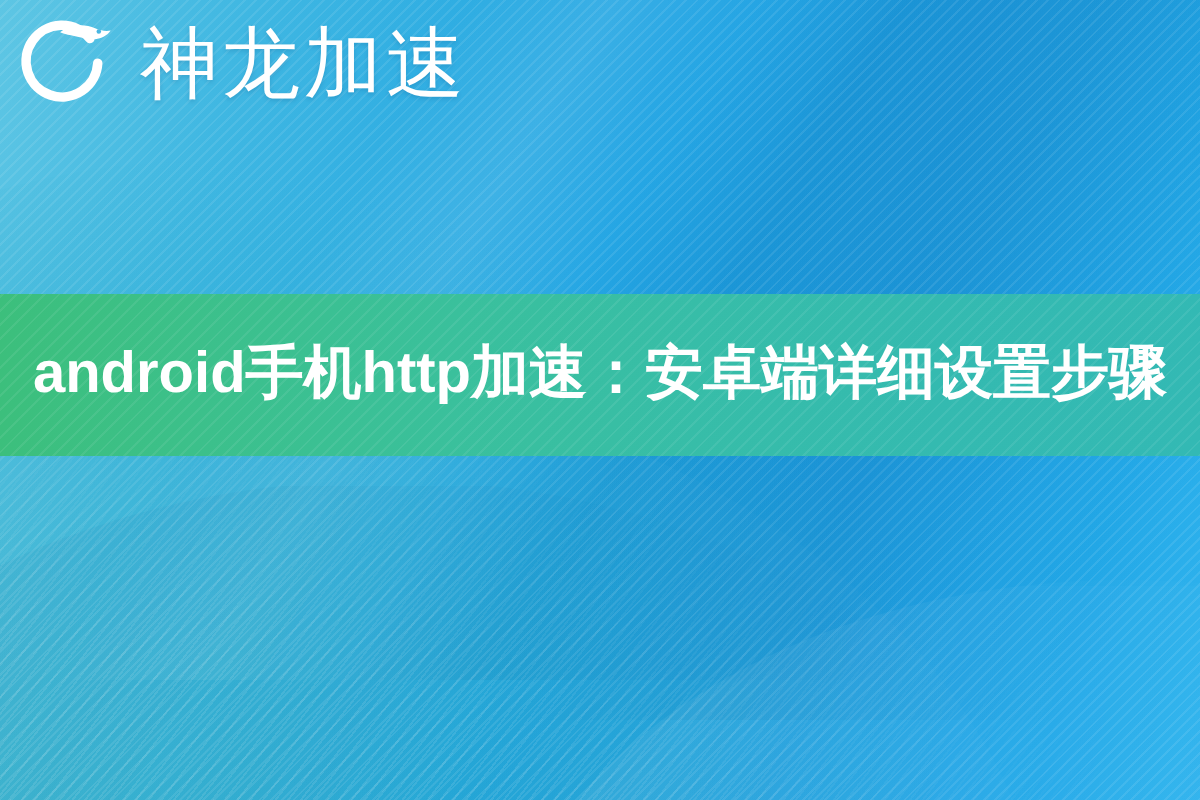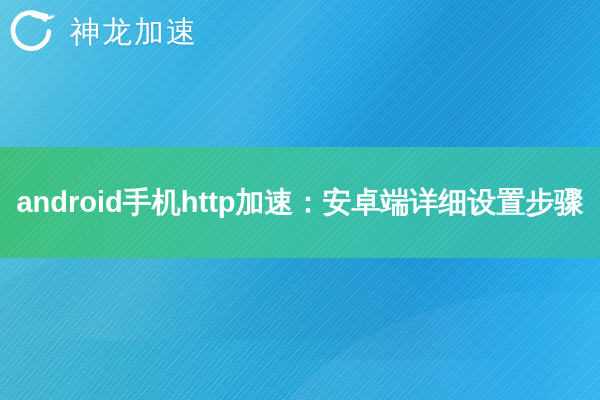--- a/index.html
+++ b/index.html
@@ -143,35 +143,35 @@
     gap: 8px;
     z-index: 5;
   }
   .logo-mark {
     width: 56px;
     height: 56px;
     flex: 0 0 auto;
   }
   .logo-text {
     color: #ffffff;
-    font-size: 30px;
+    font-size: 39px;
     line-height: 1;
     letter-spacing: 2px;
     font-weight: 400;
     white-space: nowrap;
     text-shadow: 0 1px 2px rgba(0,60,110,0.18);
   }
 
   
   .title-band {
     position: absolute;
     left: 0;
     top: 147px;
     width: 600px;
-    height: 111px;
+    height: 81px;
     z-index: 6;
     background: linear-gradient(92deg,
         #3cbf7c 0%,
         #3cc08a 16%,
         #3ac09c 38%,
         #37bda8 58%,
         #34bab0 78%,
         #33b9b4 100%);
     display: flex;
     align-items: center;

